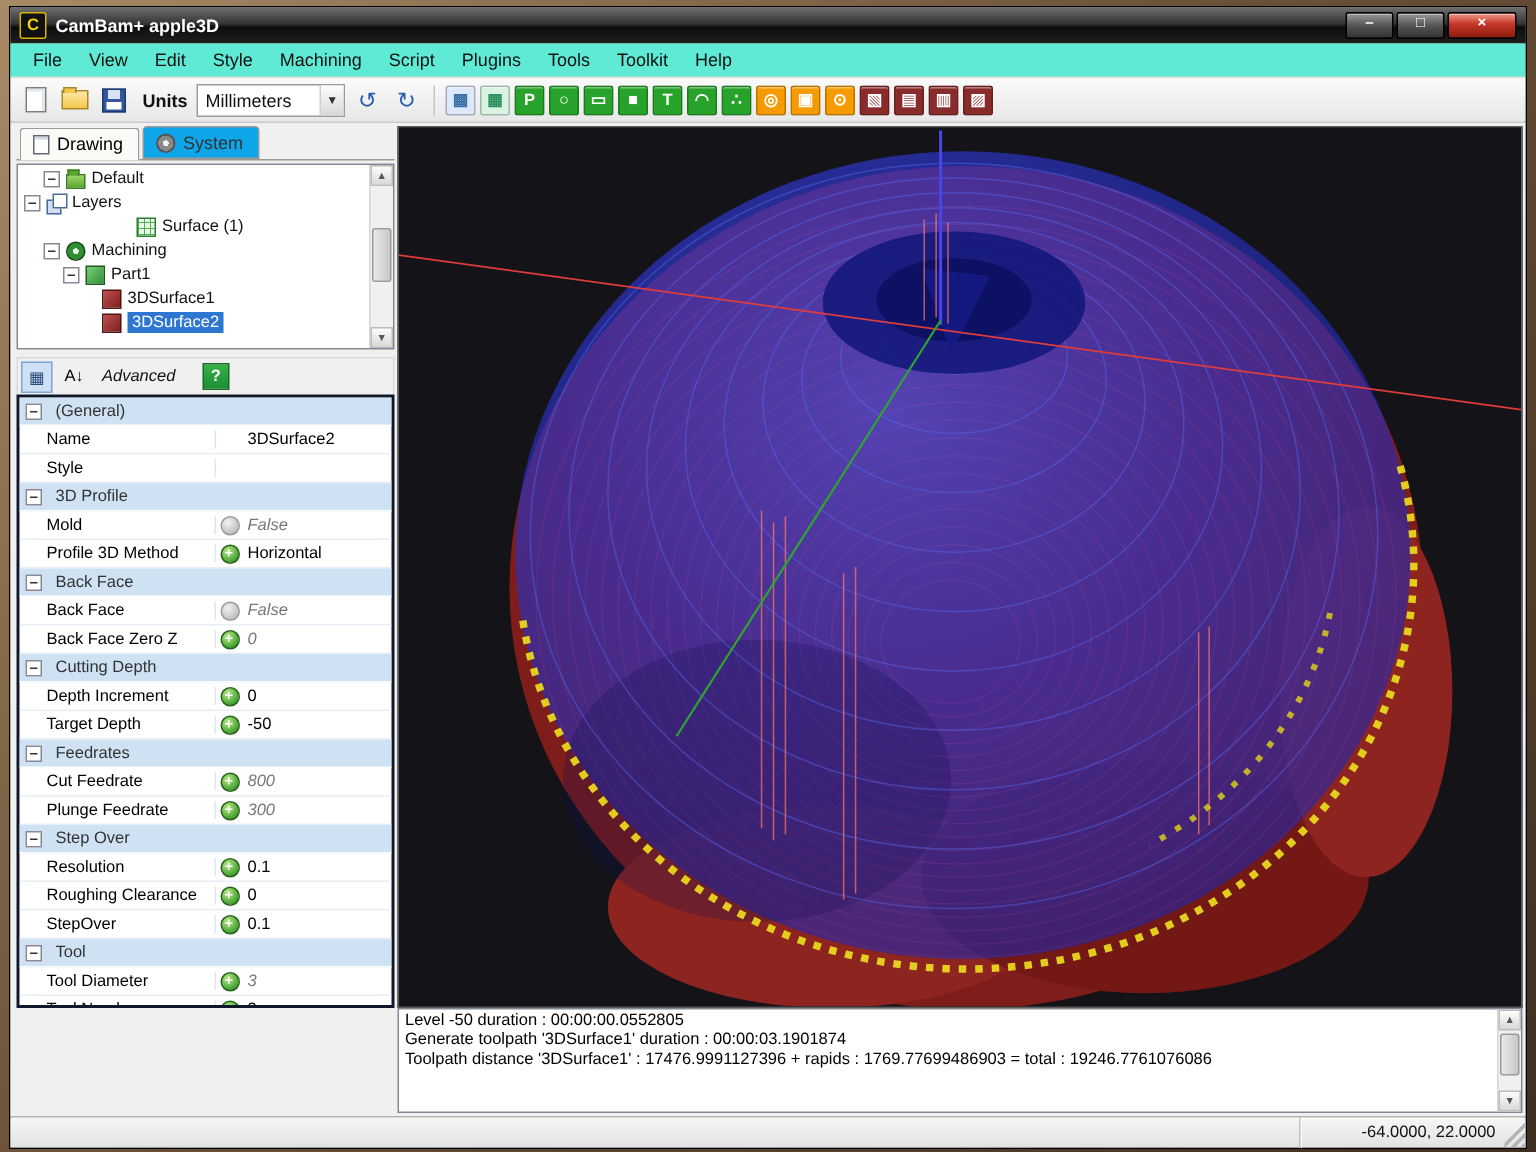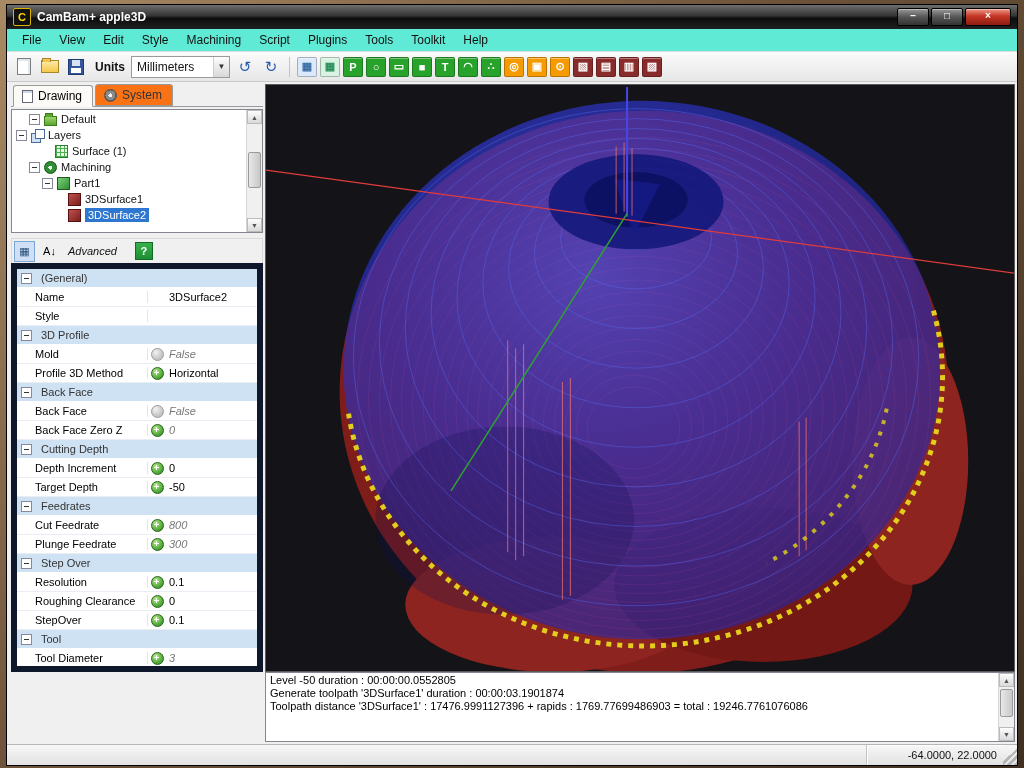--- a/index.html
+++ b/index.html
@@ -41,21 +41,21 @@
   .tool-icon{width:18px;height:18px;border-radius:2px;display:flex;align-items:center;justify-content:center;
     font-size:11px;font-weight:bold;box-shadow:inset 0 1px 0 rgba(255,255,255,.4);border:1px solid rgba(0,0,0,.25);}
   
   .window-body{flex:1;position:relative;background:#f0f0f0;}
   
   .left-panel{position:absolute;left:4px;top:2px;width:252px;bottom:72px;display:flex;flex-direction:column;}
   .tabs-row{height:22px;display:flex;align-items:flex-end;gap:2px;border-bottom:1px solid #9a9a9a;padding-left:2px;flex:none;}
   .tab{display:flex;align-items:center;gap:5px;font-size:12px;padding:3px 10px 3px 8px;border:1px solid #9a9a9a;
     border-radius:3px 3px 0 0;}
   .tab.active{background:#fbfaf6;border-bottom:1px solid #fbfaf6;margin-bottom:-1px;}
-  .tab.inactive{background:#f97316;color:#333;}
+  .tab.inactive{background:#0ea5e9;color:#333;}
   .tab-ico-page{width:9px;height:11px;background:#fff;border:1px solid #667;box-shadow:inset 0 2px 0 #cfd8e8;}
   .tab-ico-gear{width:11px;height:11px;border-radius:50%;background:radial-gradient(circle,#f2f2f2 0 2px,#8a8a8a 2px 5px,#5a5a5a 5px);border:1px solid #555;}
   .tree-box{height:122px;margin-top:2px;border:1px solid #828790;background:#fff;position:relative;overflow:hidden;flex:none;}
   .tree-rows{position:absolute;inset:1px 16px 1px 1px;font-size:11px;}
   .tree-row{height:16px;display:flex;align-items:center;white-space:nowrap;color:#111;}
   .expander{width:9px;height:9px;border:1px solid #889;background:#fff;position:relative;flex:none;margin-right:4px;}
   .expander::before{content:"";position:absolute;left:2px;top:4px;width:5px;height:1px;background:#333;}
   .expander-spacer{width:13px;flex:none;}
   .tree-icon{width:13px;height:13px;position:relative;flex:none;margin-right:4px;box-sizing:border-box;}
   .tree-icon.layers::before{content:"";position:absolute;left:0;top:4px;width:8px;height:8px;background:#cfe0f5;border:1px solid #4a6a9a;}
@@ -74,21 +74,21 @@
   .scroll-thumb{width:11px;height:34px;background:linear-gradient(90deg,#e8e8e8,#c8c8c8);border:1px solid #9a9a9a;border-radius:2px;margin-top:28px;}
   .scroll-thumb.at-top{margin-top:2px;height:26px;}
   
   .prop-toolbar{height:24px;margin-top:5px;display:flex;align-items:center;gap:4px;font-size:11px;padding-left:2px;flex:none;
     background:#f0f0f0;border:1px solid #d9d9d9;border-bottom:none;}
   .pt-btn{width:19px;height:19px;display:flex;align-items:center;justify-content:center;font-size:11px;border:1px solid transparent;}
   .pt-btn.pressed{background:#cfe0f5;border:1px solid #7ba7d7;color:#2a4d7a;}
   .pt-adv{margin-left:4px;color:#111;font-style:italic;}
   .pt-help{margin-left:14px;width:16px;height:16px;background:linear-gradient(#37b14a,#1e8e33);color:#fff;font-weight:bold;
     display:flex;align-items:center;justify-content:center;border:1px solid #156b26;font-size:11px;}
-  .prop-grid{flex:1;border:6px solid #0f172a;background:#fff;overflow:hidden;font-size:11px;}
+  .prop-grid{flex:1;border:2px solid #0f172a;background:#fff;overflow:hidden;font-size:11px;}
   .cat-row{height:18px;background:#cfe2f3;display:flex;align-items:center;gap:5px;padding-left:4px;color:#333;border-bottom:1px solid #fff;}
   .prop-row{height:18px;display:flex;align-items:center;border-bottom:1px solid #e9eef5;color:#000;}
   .prop-label{width:112px;padding-left:18px;border-right:1px solid #dfe6ee;white-space:nowrap;overflow:hidden;flex:none;}
   .prop-icon-wrap{width:18px;display:flex;align-items:center;justify-content:center;flex:none;}
   .pg-icon{width:11px;height:11px;border-radius:50%;position:relative;}
   .pg-icon.green{background:radial-gradient(circle at 35% 30%,#b8e986,#54ad3c 60%,#2f7d22);border:1px solid #26641b;}
   .pg-icon.green::before{content:"";position:absolute;left:2px;top:4px;width:5px;height:1px;background:#fff;}
   .pg-icon.green::after{content:"";position:absolute;left:4px;top:2px;width:1px;height:5px;background:#fff;}
   .pg-icon.gray{background:radial-gradient(circle at 35% 30%,#f2f2f2,#c2c2c2 70%);border:1px solid #9a9a9a;}
   .prop-value{flex:1;padding-left:3px;white-space:nowrap;overflow:hidden;}
@@ -199,21 +199,21 @@
               <div class="tree-row" style="padding-left: 16px;">
                 <span class="expander"></span>
                 <span class="tree-icon folder"></span>
                 <span class="tree-label">Default</span>
               </div>
               <div class="tree-row" style="padding-left: 3px;">
                 <span class="expander"></span>
                 <span class="tree-icon layers"></span>
                 <span class="tree-label">Layers</span>
               </div>
-              <div class="tree-row" style="padding-left: 29px;">
+              <div class="tree-row" style="padding-left: 29px; margin-left: 36px;">
                 <span class="expander-spacer"></span>
                 <span class="tree-icon surface"></span>
                 <span class="tree-label">Surface (1)</span>
               </div>
               <div class="tree-row" style="padding-left: 16px;">
                 <span class="expander"></span>
                 <span class="tree-icon machining"></span>
                 <span class="tree-label">Machining</span>
               </div>
               <div class="tree-row" style="padding-left: 29px;">

